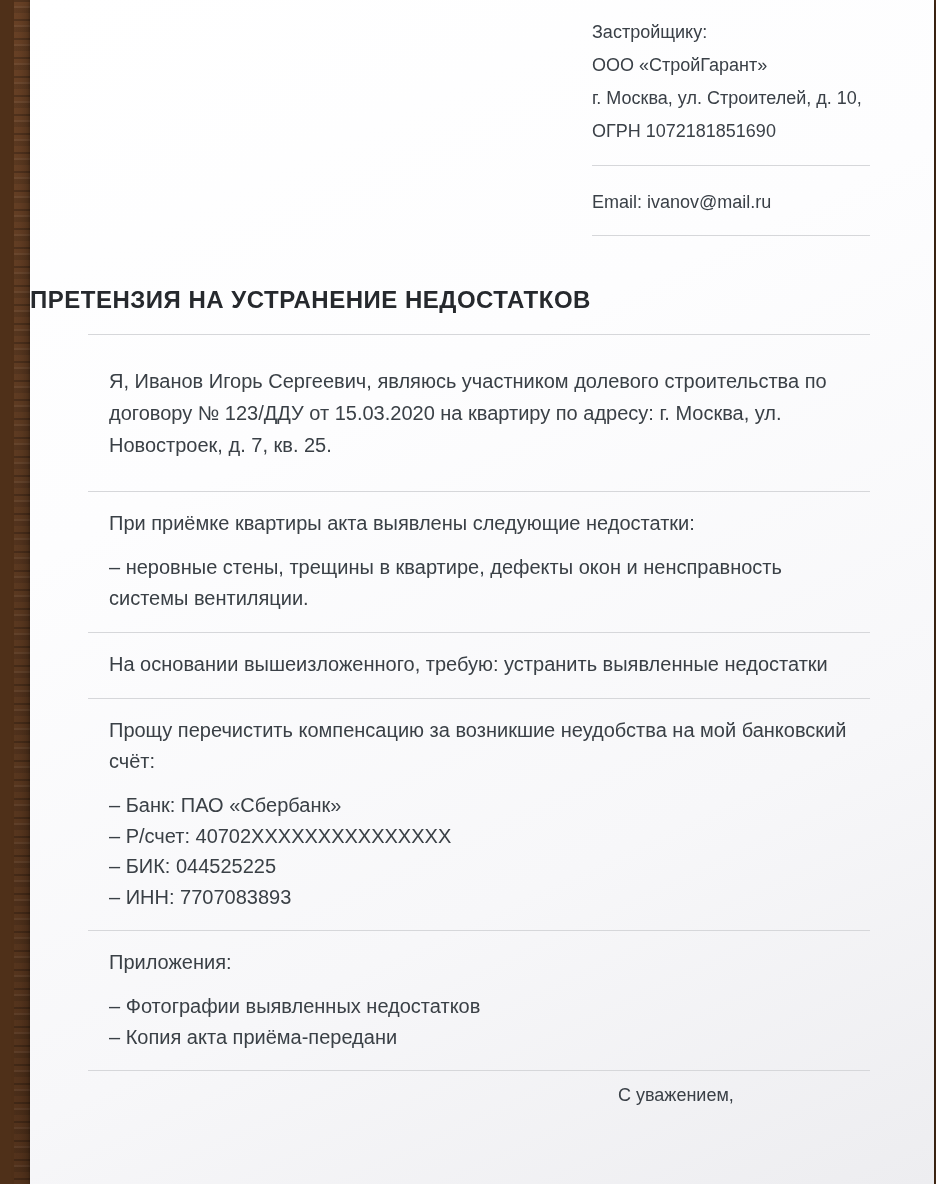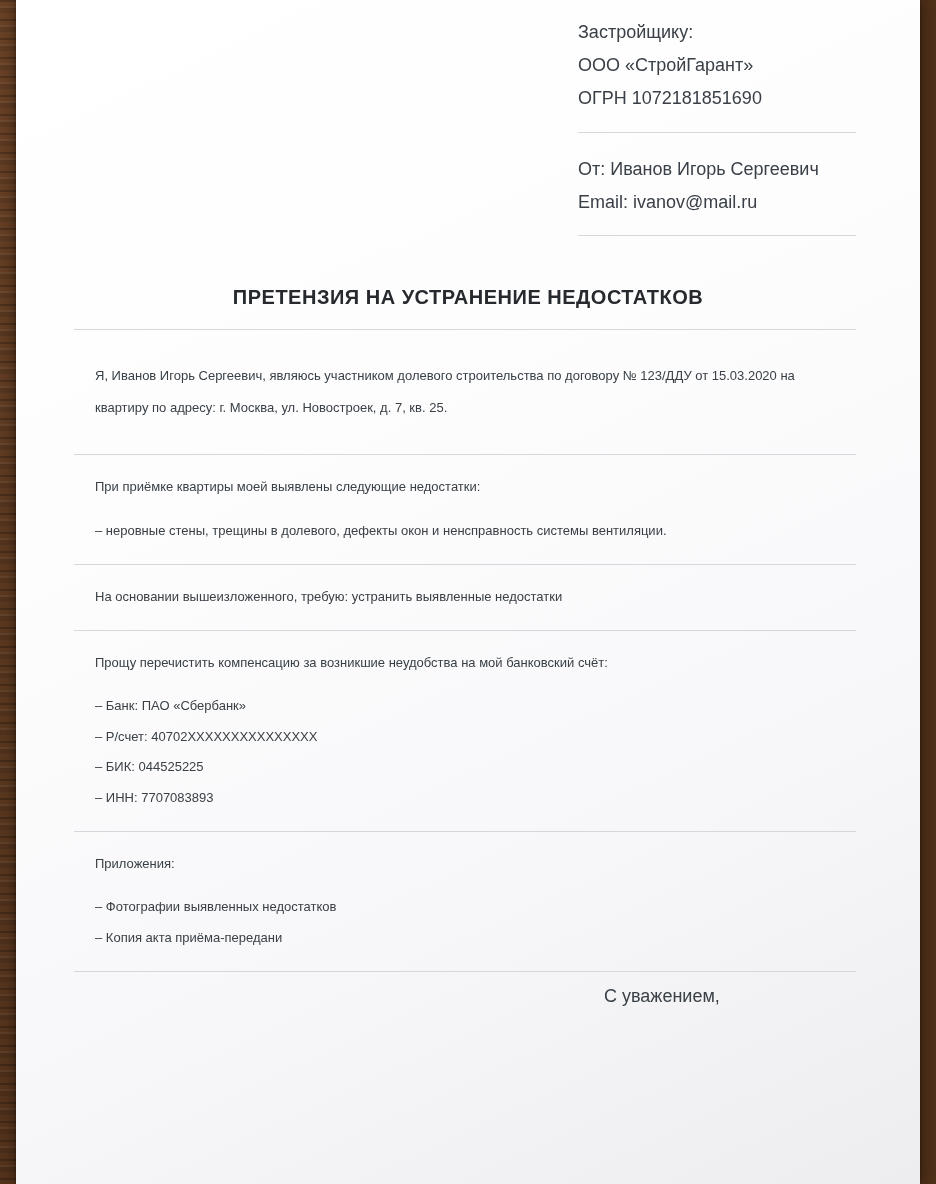--- a/index.html
+++ b/index.html
@@ -13,20 +13,21 @@
     position:relative;
     width:784px; height:1184px;
     background:
       repeating-linear-gradient(180deg,
         rgba(0,0,0,0.22) 0 2px,
         rgba(0,0,0,0)   2px 6px,
         rgba(255,255,255,0.05) 6px 8px,
         rgba(0,0,0,0.10) 8px 13px,
         rgba(0,0,0,0)   13px 19px),
       linear-gradient(180deg,#6a4226 0%,#5d3a21 45%,#54331c 100%);
+    margin-left: 14px;
   }
   .paper {
     position:absolute;
     left:16px; top:0;
     width:904px; height:1184px;
     background:linear-gradient(155deg,#ffffff 0%,#fdfdfe 35%,#f7f7f9 70%,#ededf0 100%);
     box-shadow:0 0 16px rgba(0,0,0,0.45), 0 0 3px rgba(0,0,0,0.35);
     color:#383e45;
     overflow:hidden;
   }
@@ -36,27 +37,26 @@
 
   
   .header-block { margin-left:562px; margin-right:44px; font-size:18px; line-height:33px; color:#3a4047; }
   .header-block.first { padding-top:16px; }
   .header-block.second { margin-top:20px; }
   .hdr-line { white-space:nowrap; }
 
   
   .doc-title {
     margin-top:50px; margin-bottom:20px;
-    text-align:center;
-    font-size:20px; font-weight:bold; letter-spacing:0.5px;
+    font-size:24px; font-weight:bold; letter-spacing:0.5px;
     color:#26292d;
   }
 
   
-  .body-text { margin-left:79px; margin-right:70px; font-size:13px; line-height:32px; color:#3a4046; }
+  .body-text { margin-left:79px; margin-right:70px; font-size:20px; line-height:32px; color:#3a4046; }
   .mt-lg { margin-top:30px; }
   .mt-md { margin-top:16px; }
   .mt-sm { margin-top:13px; }
   .mb-lg { margin-bottom:30px; }
   .mb-md { margin-bottom:18px; }
   .tight { line-height:31px; }
   .list-line { line-height:30.5px; }
   .bold-inline { font-weight:bold; color:#33383e; }
 
   
@@ -65,42 +65,42 @@
 </style>
 </head>
 <body>
 
 <div class="scene">
   <div class="paper">
 
     <div class="header-block first">
       <div class="hdr-line">Застройщику:</div>
       <div class="hdr-line">ООО «СтройГарант»</div>
+      <div class="hdr-line">г. Москва, ул. Строителей, д. 10,</div>
       <div class="hdr-line">ОГРН 1072181851690</div>
     </div>
 
     <div class="col-rule" style="margin-top:17px;"></div>
 
     <div class="header-block second">
-      <div class="hdr-line">От: Иванов Игорь Сергеевич</div>
       <div class="hdr-line">Email: ivanov@mail.ru</div>
     </div>
 
     <div class="col-rule" style="margin-top:16px;"></div>
 
     <div class="doc-title">ПРЕТЕНЗИЯ НА УСТРАНЕНИЕ НЕДОСТАТКОВ</div>
 
     <div class="rule"></div>
 
     <p class="body-text mt-lg mb-lg">Я, Иванов Игорь Сергеевич, являюсь участником долевого строительства по договору № 123/ДДУ от 15.03.2020 на квартиру по адресу: г. Москва, ул. Новостроек, д. 7, кв. 25.</p>
 
     <div class="rule"></div>
 
-    <p class="body-text mt-md tight">При приёмке квартиры моей выявлены следующие недостатки:</p>
-    <p class="body-text mt-sm tight mb-md">– неровные стены, трещины в долевого, дефекты окон и ненсправность системы вентиляции.</p>
+    <p class="body-text mt-md tight">При приёмке квартиры акта выявлены следующие недостатки:</p>
+    <p class="body-text mt-sm tight mb-md">– неровные стены, трещины в квартире, дефекты окон и ненсправность системы вентиляции.</p>
 
     <div class="rule"></div>
 
     <div class="body-text mt-md tight mb-md">
       <div>На основании вышеизложенного, требую: устранить выявленные недостатки</div>
     </div>
 
     <div class="rule"></div>
 
     <p class="body-text mt-md tight">Прощу перечистить компенсацию за возникшие неудобства на мой банковский счёт:</p>

